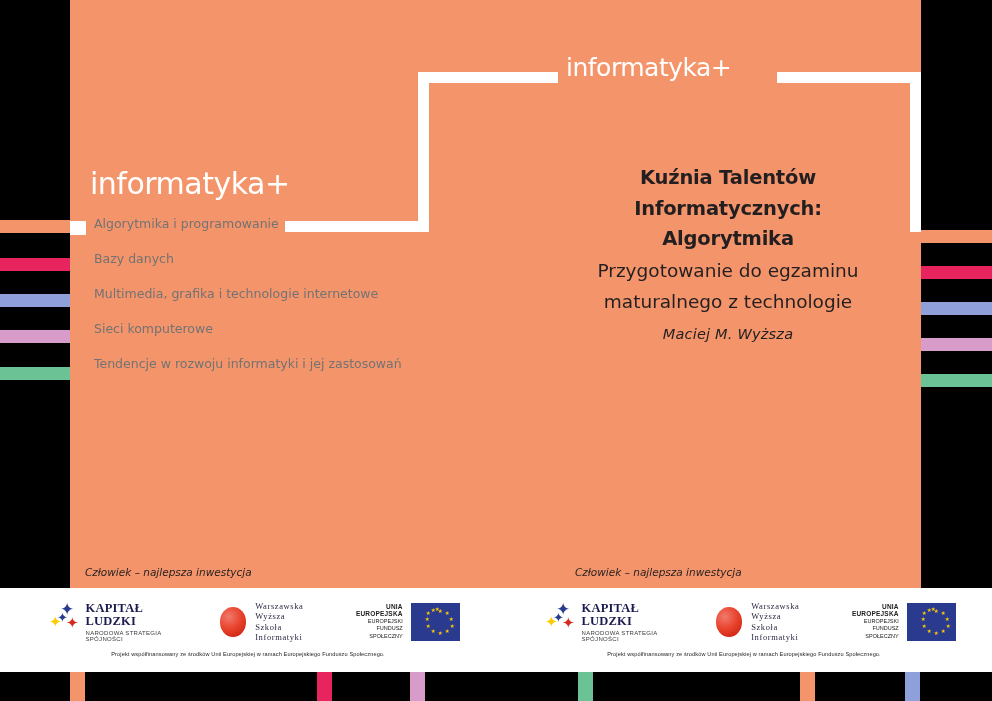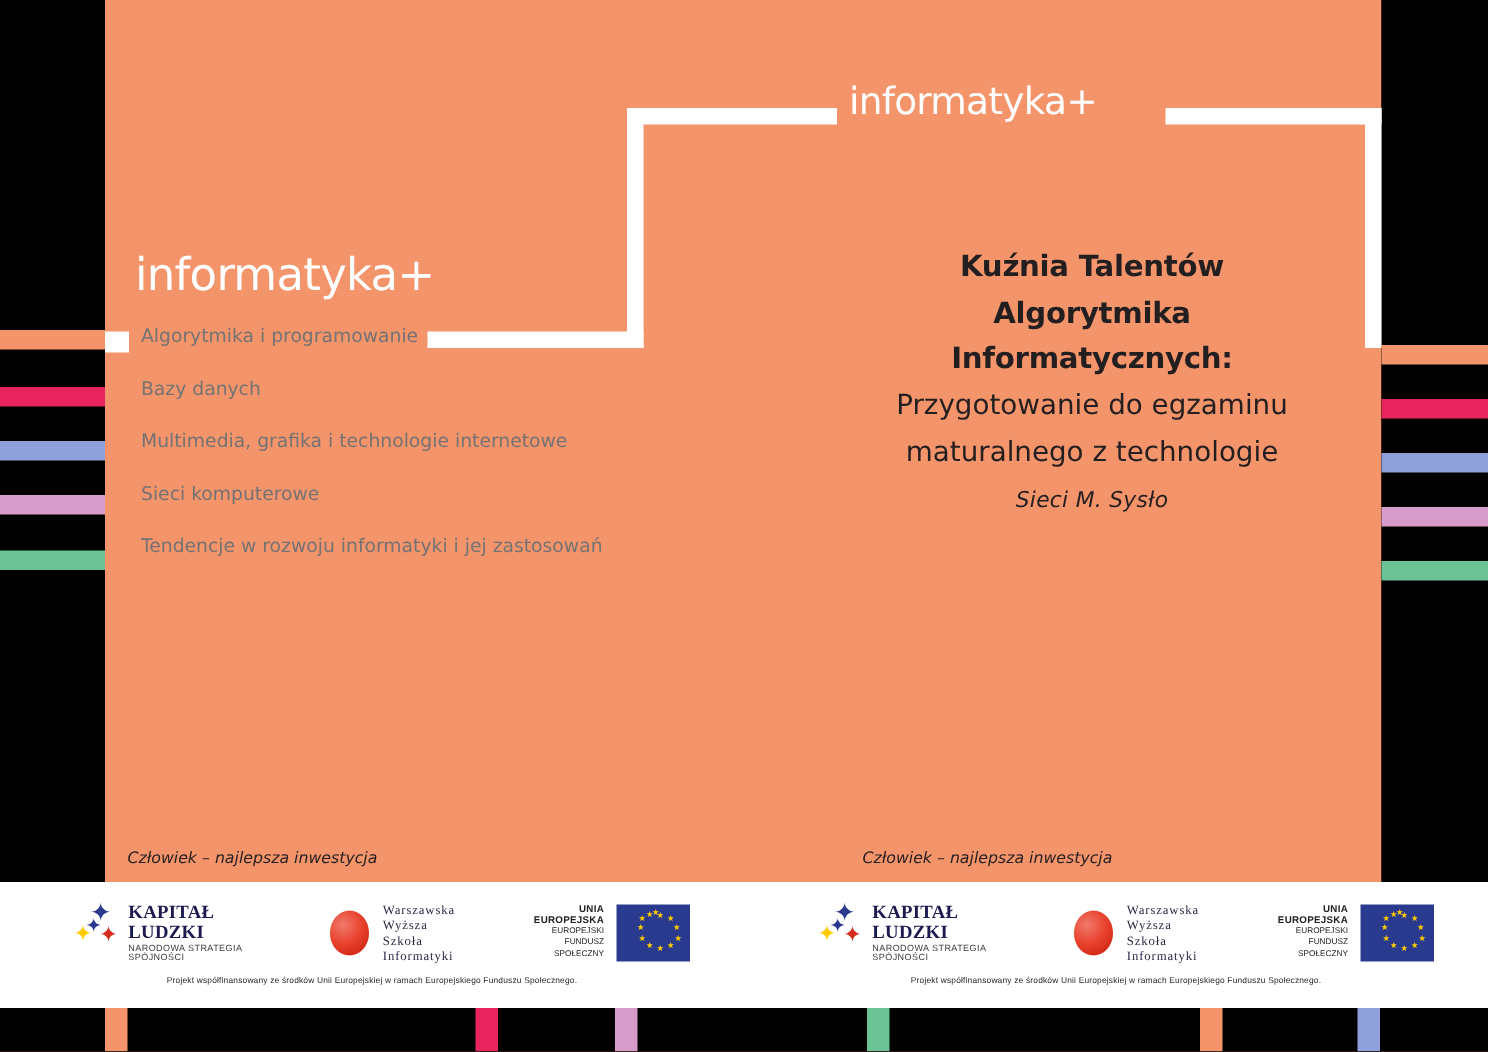--- a/index.html
+++ b/index.html
@@ -147,25 +147,25 @@
     <div class="toc-item">Sieci komputerowe</div>
     <div class="toc-item">Tendencje w rozwoju informatyki i jej zastosowań</div>
   </div>
 
   <div class="motto motto-left">Człowiek – najlepsza inwestycja</div>
 
   <div class="brand brand-top">informatyka+</div>
 
   <div class="title-block">
     <div class="title-main">Kuźnia Talentów</div>
+    <div class="title-main">Informatycznych:</div>
     <div class="title-main">Algorytmika</div>
-    <div class="title-main">Informatycznych:</div>
     <div class="title-sub">Przygotowanie do egzaminu</div>
     <div class="title-sub">maturalnego z technologie</div>
-    <div class="title-author">Sieci M. Sysło</div>
+    <div class="title-author">Maciej M. Wyższa</div>
   </div>
 
   <div class="motto motto-right">Człowiek – najlepsza inwestycja</div>
 
   <div class="footer">
 
     <div class="footer-half a">
       <div class="logos">
 
         <div class="logo logo-kl">

